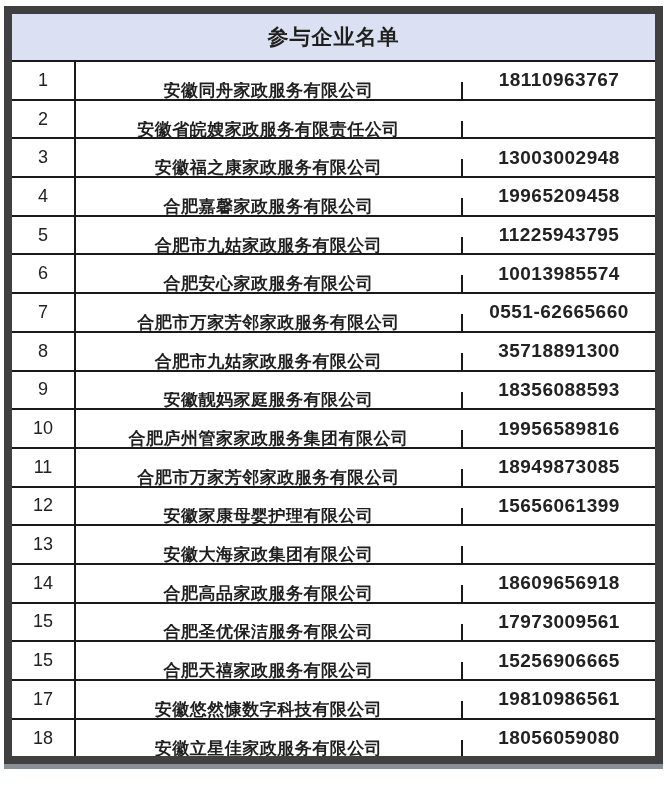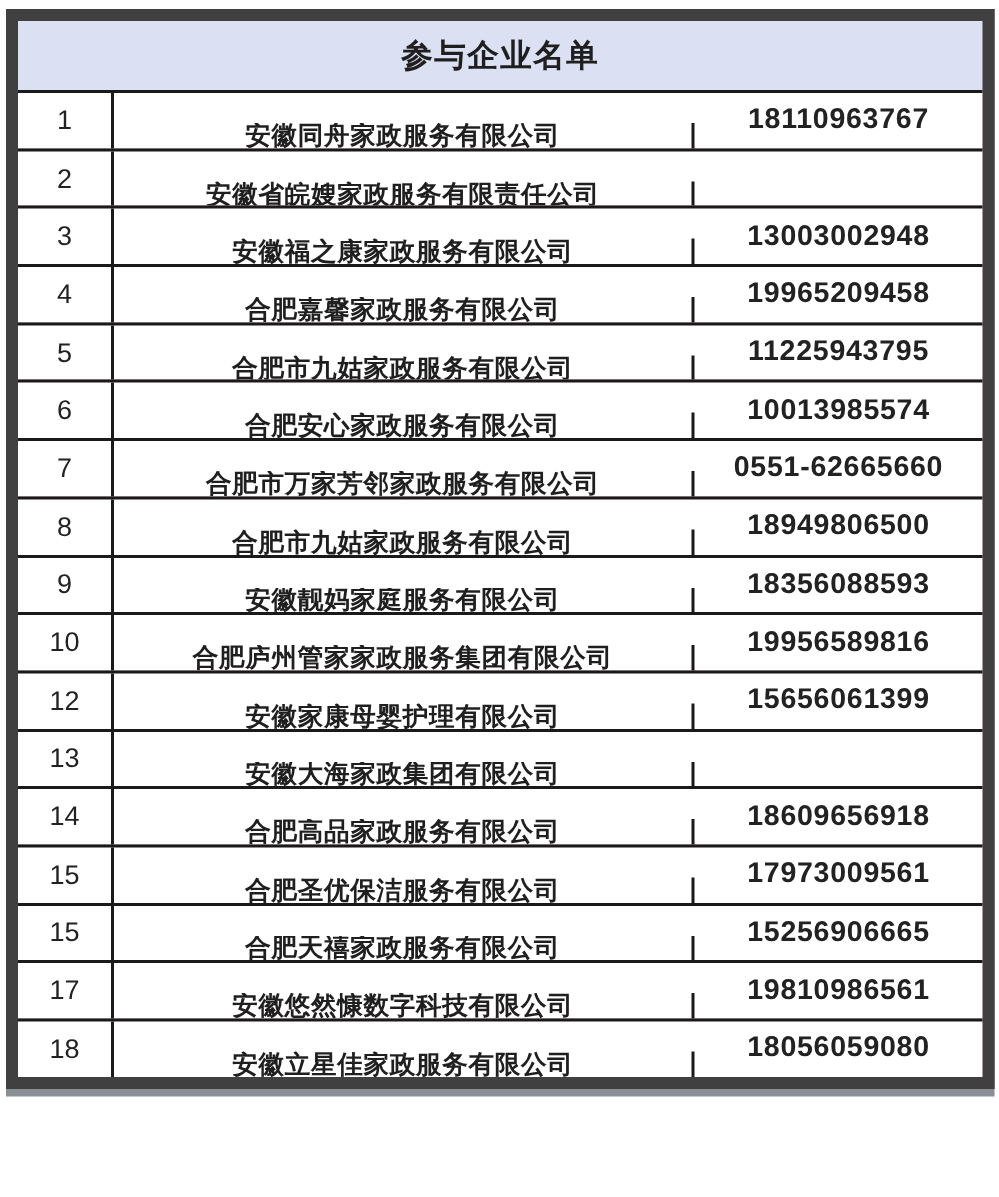--- a/index.html
+++ b/index.html
@@ -98,35 +98,40 @@
 
   <div class="row data">
     <div class="c no">7</div>
     <div class="c name">合肥市万家芳邻家政服务有限公司</div>
     <div class="c contact">0551-62665660</div>
   </div>
 
   <div class="row data">
     <div class="c no">8</div>
     <div class="c name">合肥市九姑家政服务有限公司</div>
-    <div class="c contact">18949806500</div>
+    <div class="c contact">35718891300</div>
   </div>
 
   <div class="row data">
     <div class="c no">9</div>
     <div class="c name">安徽靓妈家庭服务有限公司</div>
     <div class="c contact">18356088593</div>
   </div>
 
   <div class="row data">
     <div class="c no">10</div>
     <div class="c name">合肥庐州管家家政服务集团有限公司</div>
     <div class="c contact">19956589816</div>
   </div>
 
+  <div class="row data">
+    <div class="c no">11</div>
+    <div class="c name">合肥市万家芳邻家政服务有限公司</div>
+    <div class="c contact">18949873085</div>
+  </div>
 
   <div class="row data">
     <div class="c no">12</div>
     <div class="c name">安徽家康母婴护理有限公司</div>
     <div class="c contact">15656061399</div>
   </div>
 
   <div class="row data">
     <div class="c no">13</div>
     <div class="c name">安徽大海家政集团有限公司</div>

